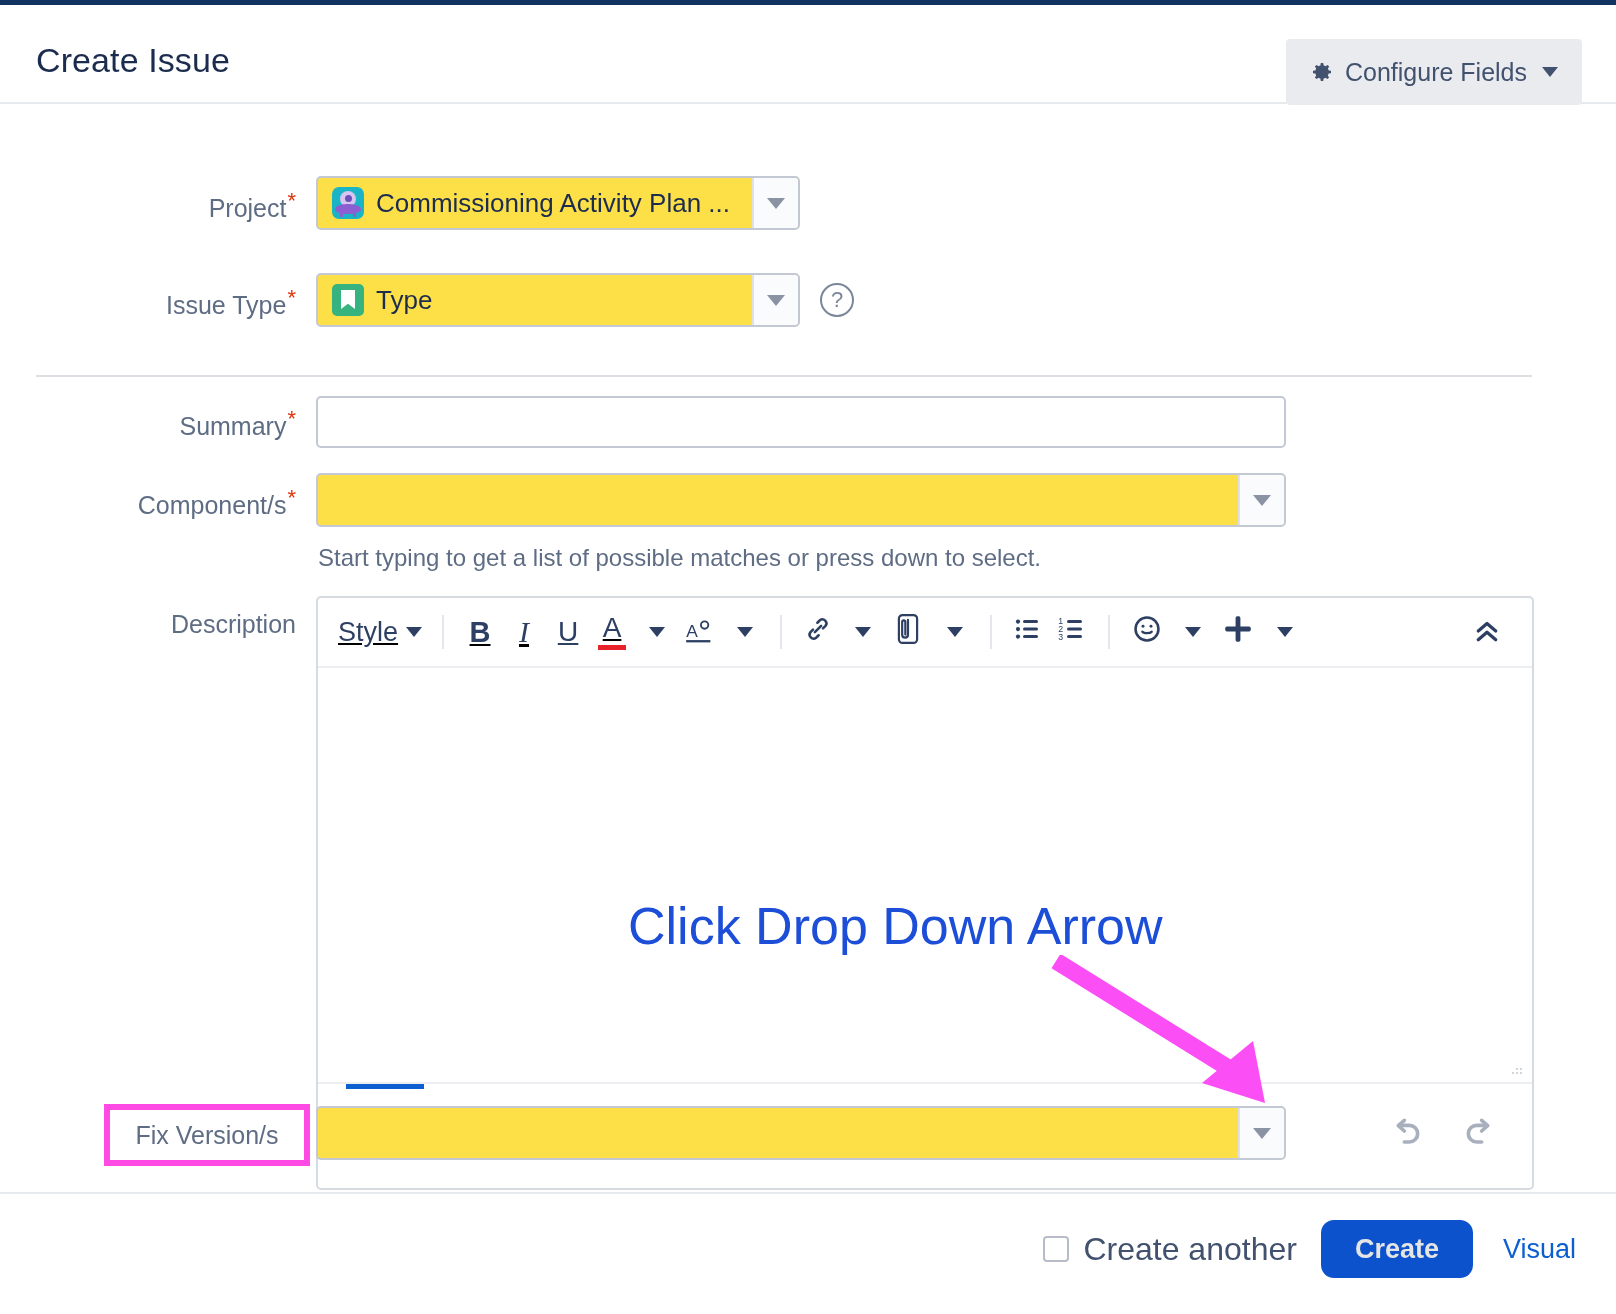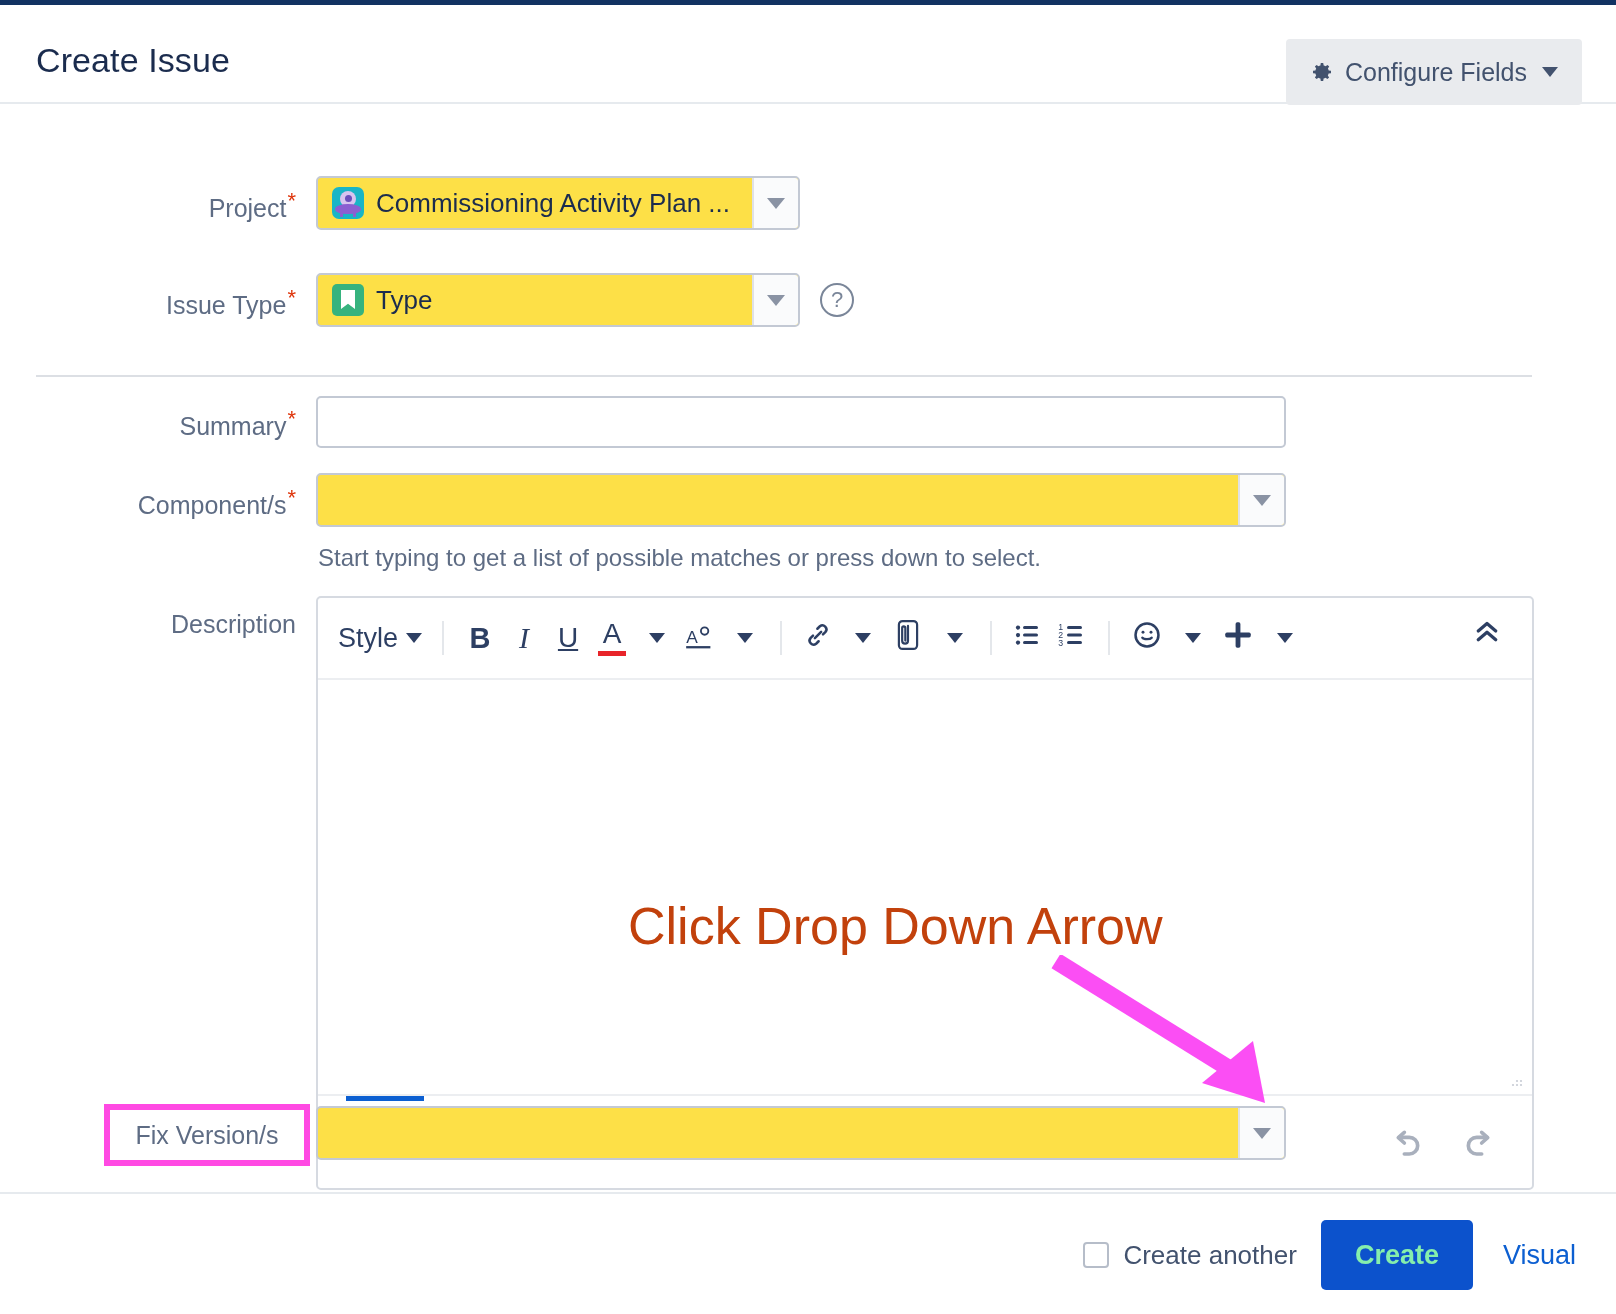--- a/index.html
+++ b/index.html
@@ -210,26 +210,27 @@
   .editor {
     position: absolute;
     left: 316px; top: 490px;
     width: 1218px;
     height: 594px;
     border: 2px solid #d6dae1;
     border-radius: 5px;
     background: #ffffff;
   }
   .editor-toolbar {
-    height: 82px;
+    height: 70px;
     border-bottom: 2px solid #eceef1;
     display: flex; align-items: center;
     padding: 0 16px;
     gap: 0;
     position: relative;
+    text-decoration: underline;
   }
   .tb-group { display: flex; align-items: center; gap: 4px; }
   .tb-sep {
     width: 2px; height: 34px;
     background: #e4e7eb;
     margin: 0 16px;
   }
   .tb-btn {
     min-width: 40px; height: 44px;
     display: flex; align-items: center; justify-content: center;
@@ -321,21 +322,21 @@
   .fixver-label {
     font-size: 25px;
     color: #5e6c84;
   }
 
   
   .annot-text {
     position: absolute;
     left: 628px; top: 896px;
     font-size: 52px;
-    color: #c2410c;
+    color: #1d4ed8;
     white-space: nowrap;
     pointer-events: none;
     text-align: right;
   }
   .annot-arrow {
     position: absolute;
     left: 1050px; top: 955px;
     width: 260px; height: 160px;
     pointer-events: none;
   }
@@ -353,26 +354,26 @@
     right: 34px; top: 26px;
     display: flex; align-items: center; gap: 24px;
   }
   .cb-wrap { display: flex; align-items: center; gap: 14px; cursor: pointer; }
   .cbox {
     width: 26px; height: 26px;
     border: 2px solid #b6bdc9;
     border-radius: 4px;
     background: #ffffff;
   }
-  .cb-label { font-size: 26px; color: #42526e; }
+  .cb-label { font-size: 32px; color: #42526e; }
   .btn-create {
     background: #0c52cc;
-    color: #86efac;
-    border: none; border-radius: 5px;
-    height: 70px;
+    color: #e5e5e5;
+    border: none; border-radius: 13px;
+    height: 58px;
     padding: 0 34px;
     font-size: 27px;
     font-weight: bold;
     cursor: pointer;
     font-family: "Liberation Sans", sans-serif;
   }
   .btn-cancel {
     background: transparent; border: none;
     color: #0c5fd1;
     font-size: 27px;

